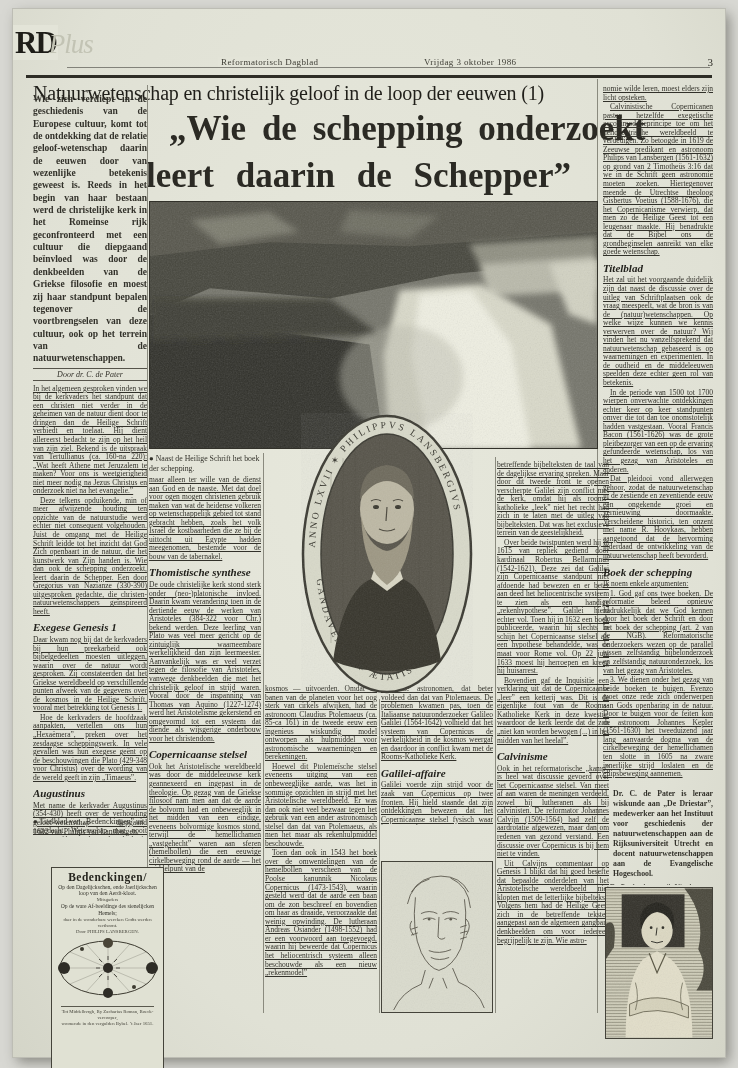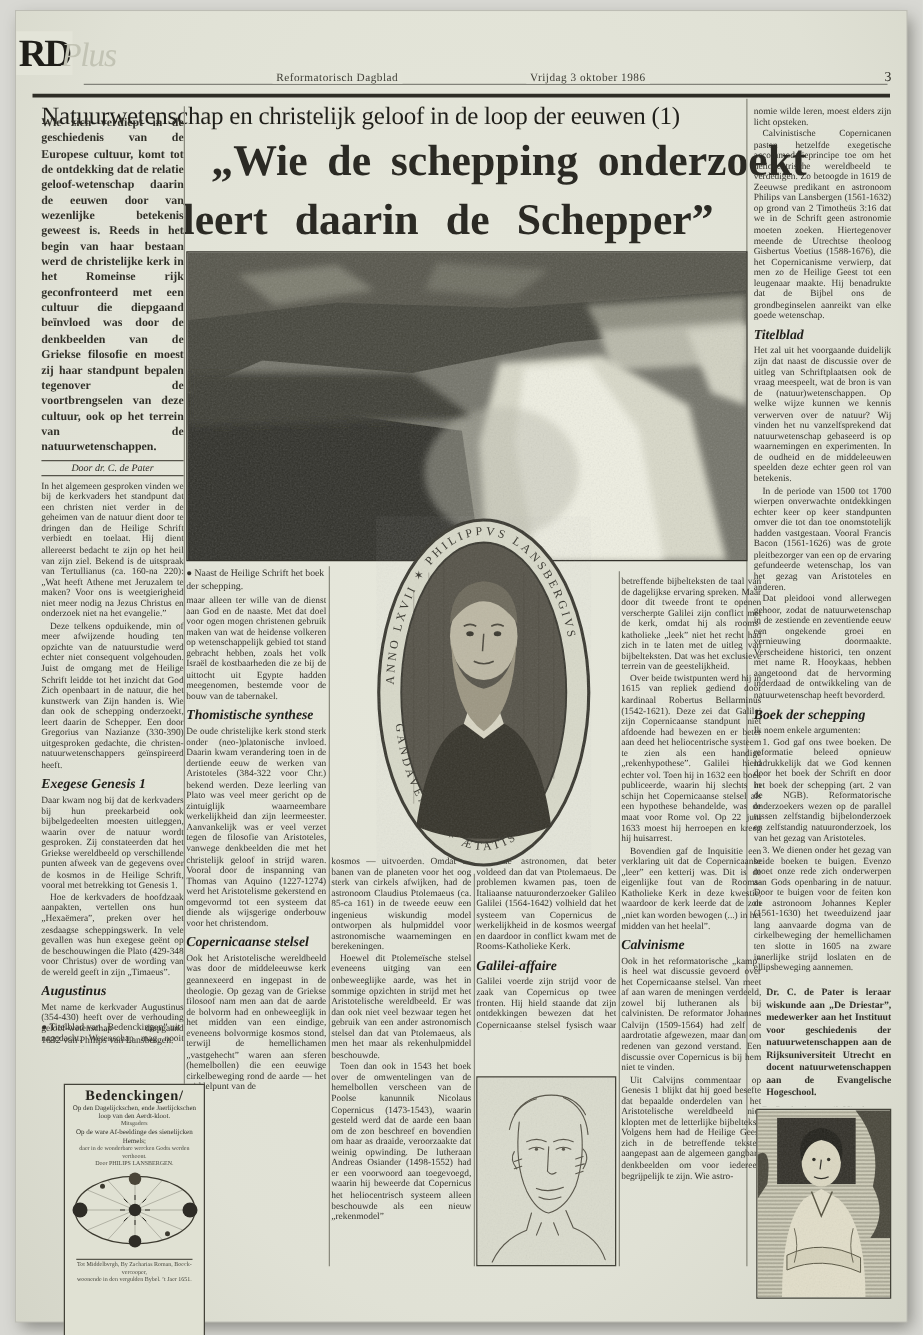--- a/index.html
+++ b/index.html
@@ -25,21 +25,21 @@
   .q1{left:156px;top:100px;font-size:35px;word-spacing:7px;}
   .q2{left:133px;top:147px;font-size:35px;word-spacing:13px;}
   
   .vrule{width:1px;background:#8a8a7e;}
   
   .photo{left:136px;top:192px;width:449px;height:248px;border:1px solid #32312a;z-index:1;}
   .photo svg{display:block;width:100%;height:100%;}
   .oval{left:288px;top:404px;width:172px;height:282px;z-index:2;}
   
   .col{position:absolute;overflow:hidden;font-size:7.5px;line-height:1.14;}
-  .col p.p{margin:0 0 1px;text-indent:7px;text-align:justify;}
+  .col p.p{margin:0 0 1px;text-indent:7px;text-align:justify;text-decoration:underline;}
   .col p.pf{text-indent:0;}
   .sechead{font-style:italic;font-weight:700;font-size:11px;margin:5px 0 2px;color:#22211c;}
   .lead{font-weight:700;font-size:9.5px;line-height:1.3;text-align:justify;margin-bottom:3px;}
   .byline{font-style:italic;font-size:8px;text-align:center;border-top:1px solid #55534a;border-bottom:1px solid #55534a;padding:1px 0;margin:3px 0 4px;}
   .cap{font-size:7.8px;line-height:1.22;margin:1px 0 3px;text-align:left;}
   .bio{font-weight:700;font-size:7.8px;line-height:1.28;padding-left:10px;text-align:justify;margin-bottom:4px;}
   
   .art{position:absolute;border:1px solid #44433a;background:#dcddcf;}
   .art svg{display:block;width:100%;height:100%;}
   

